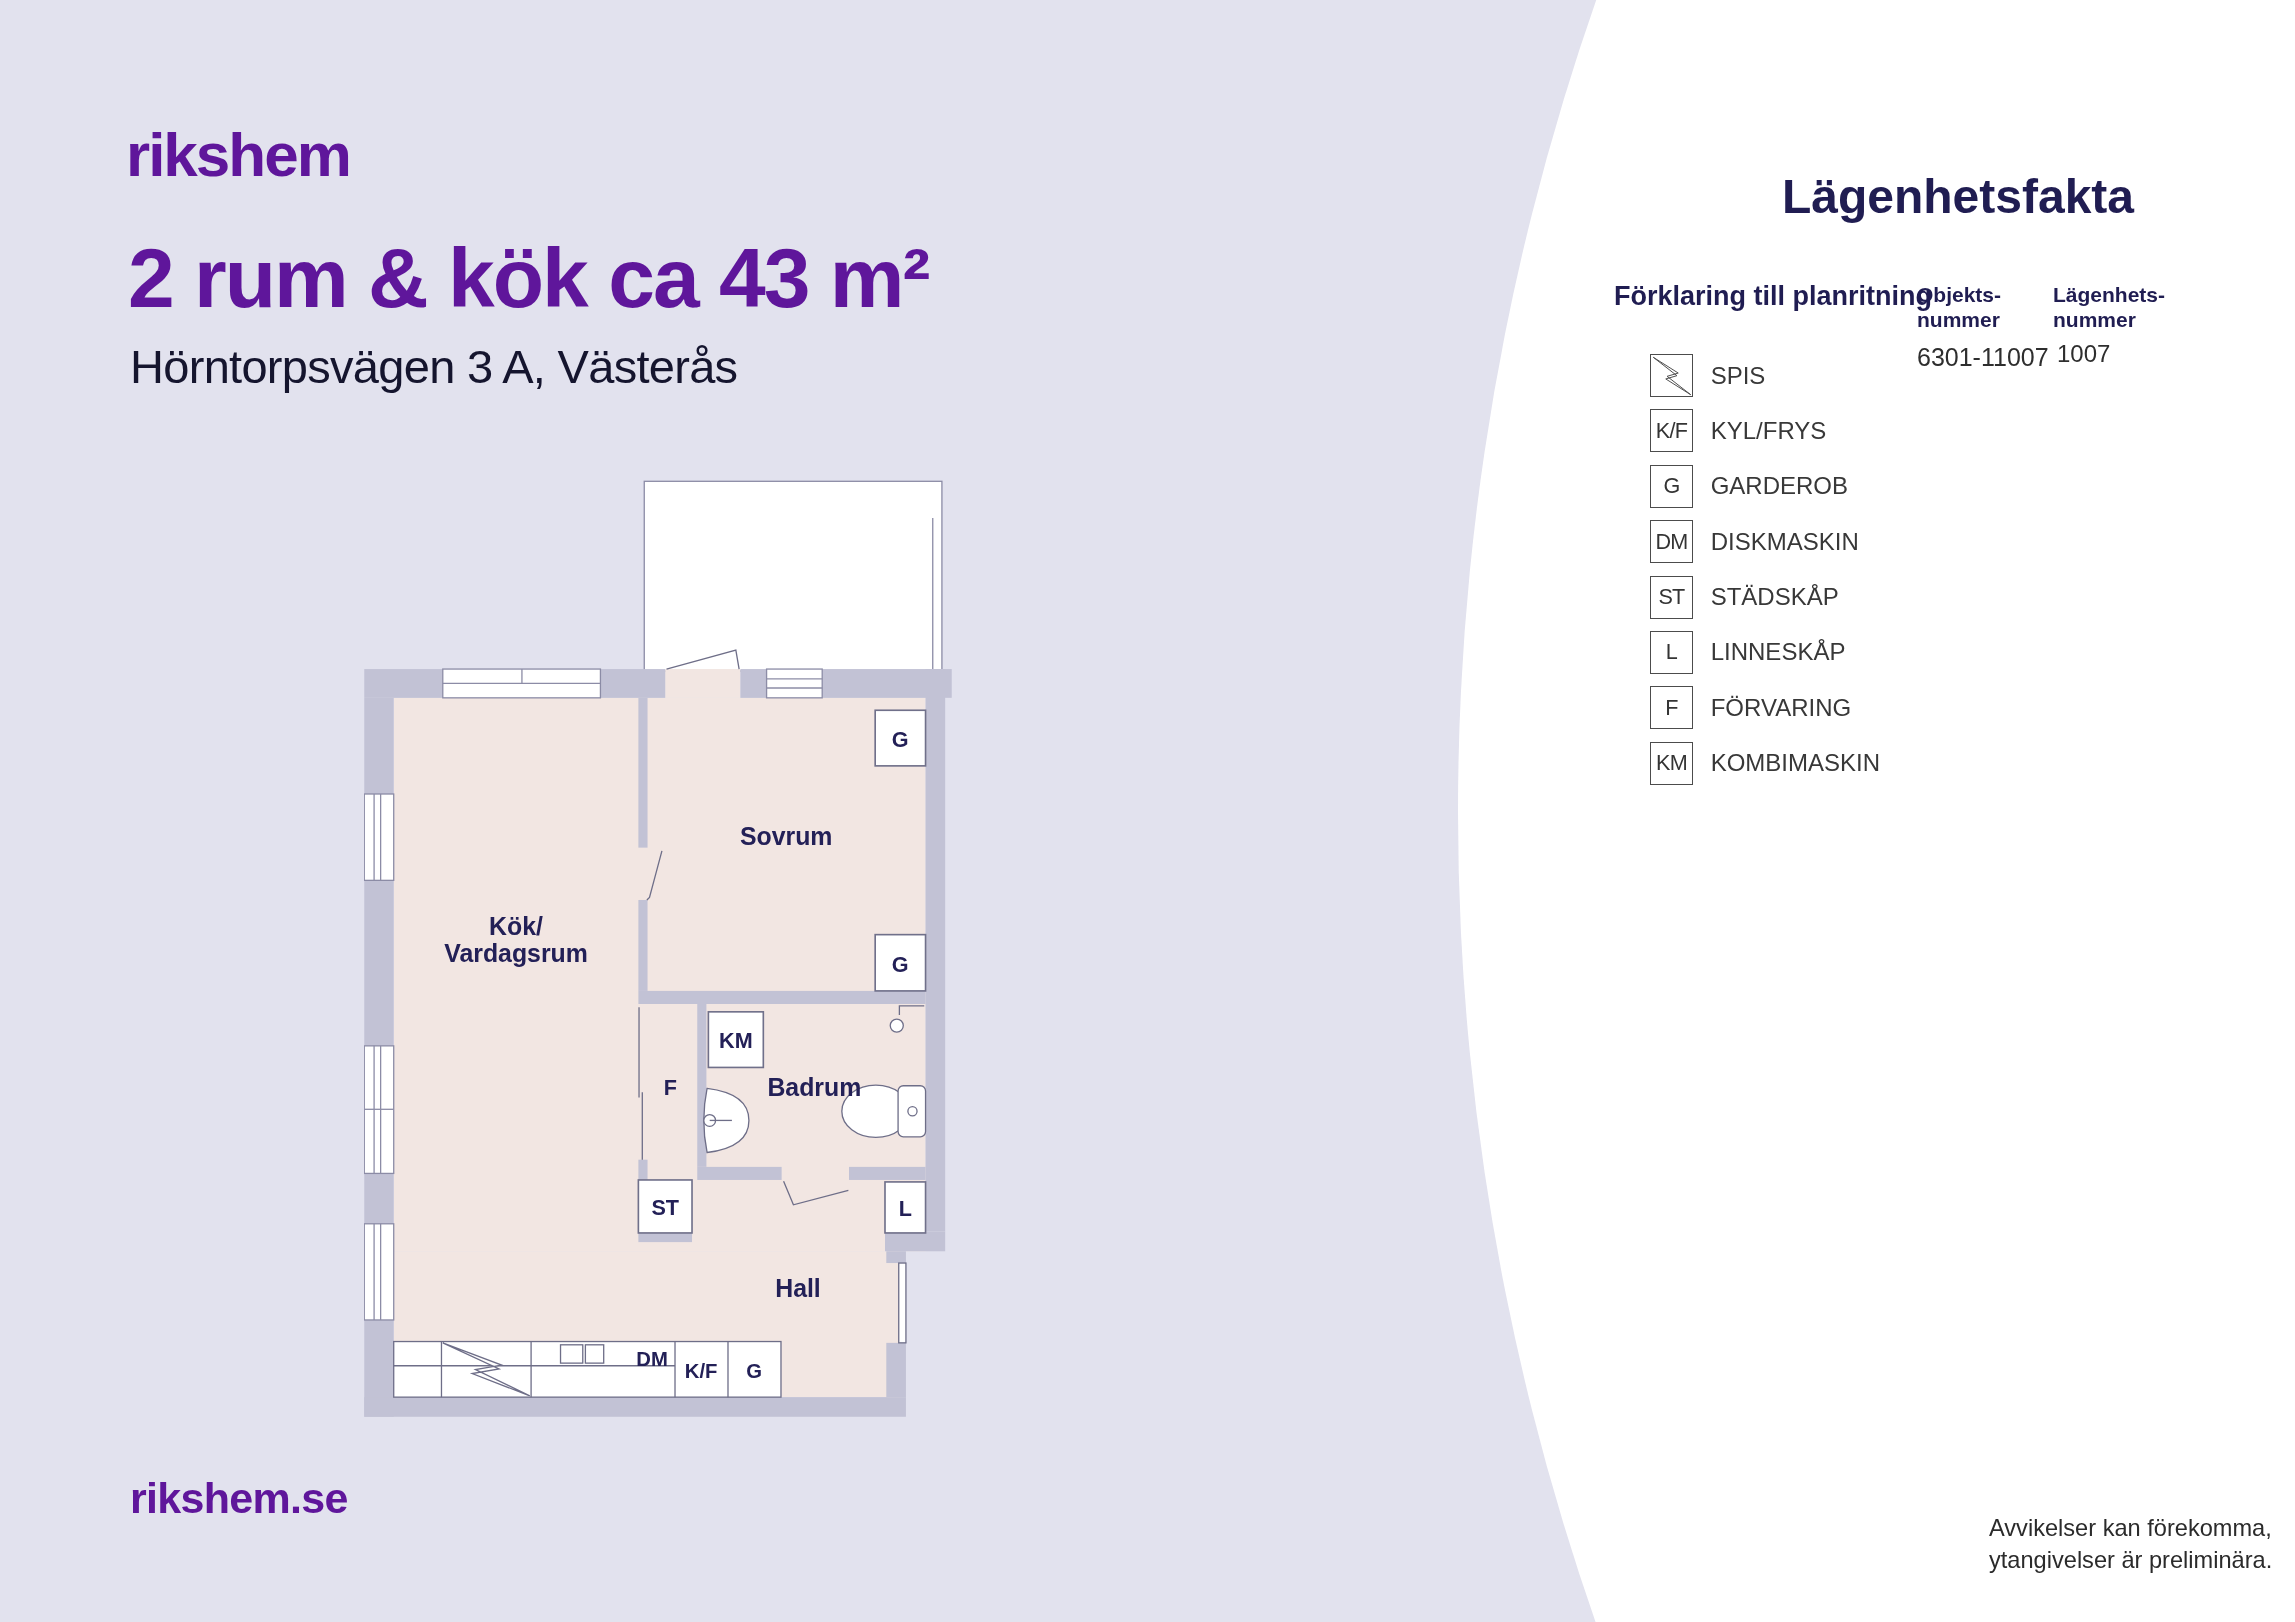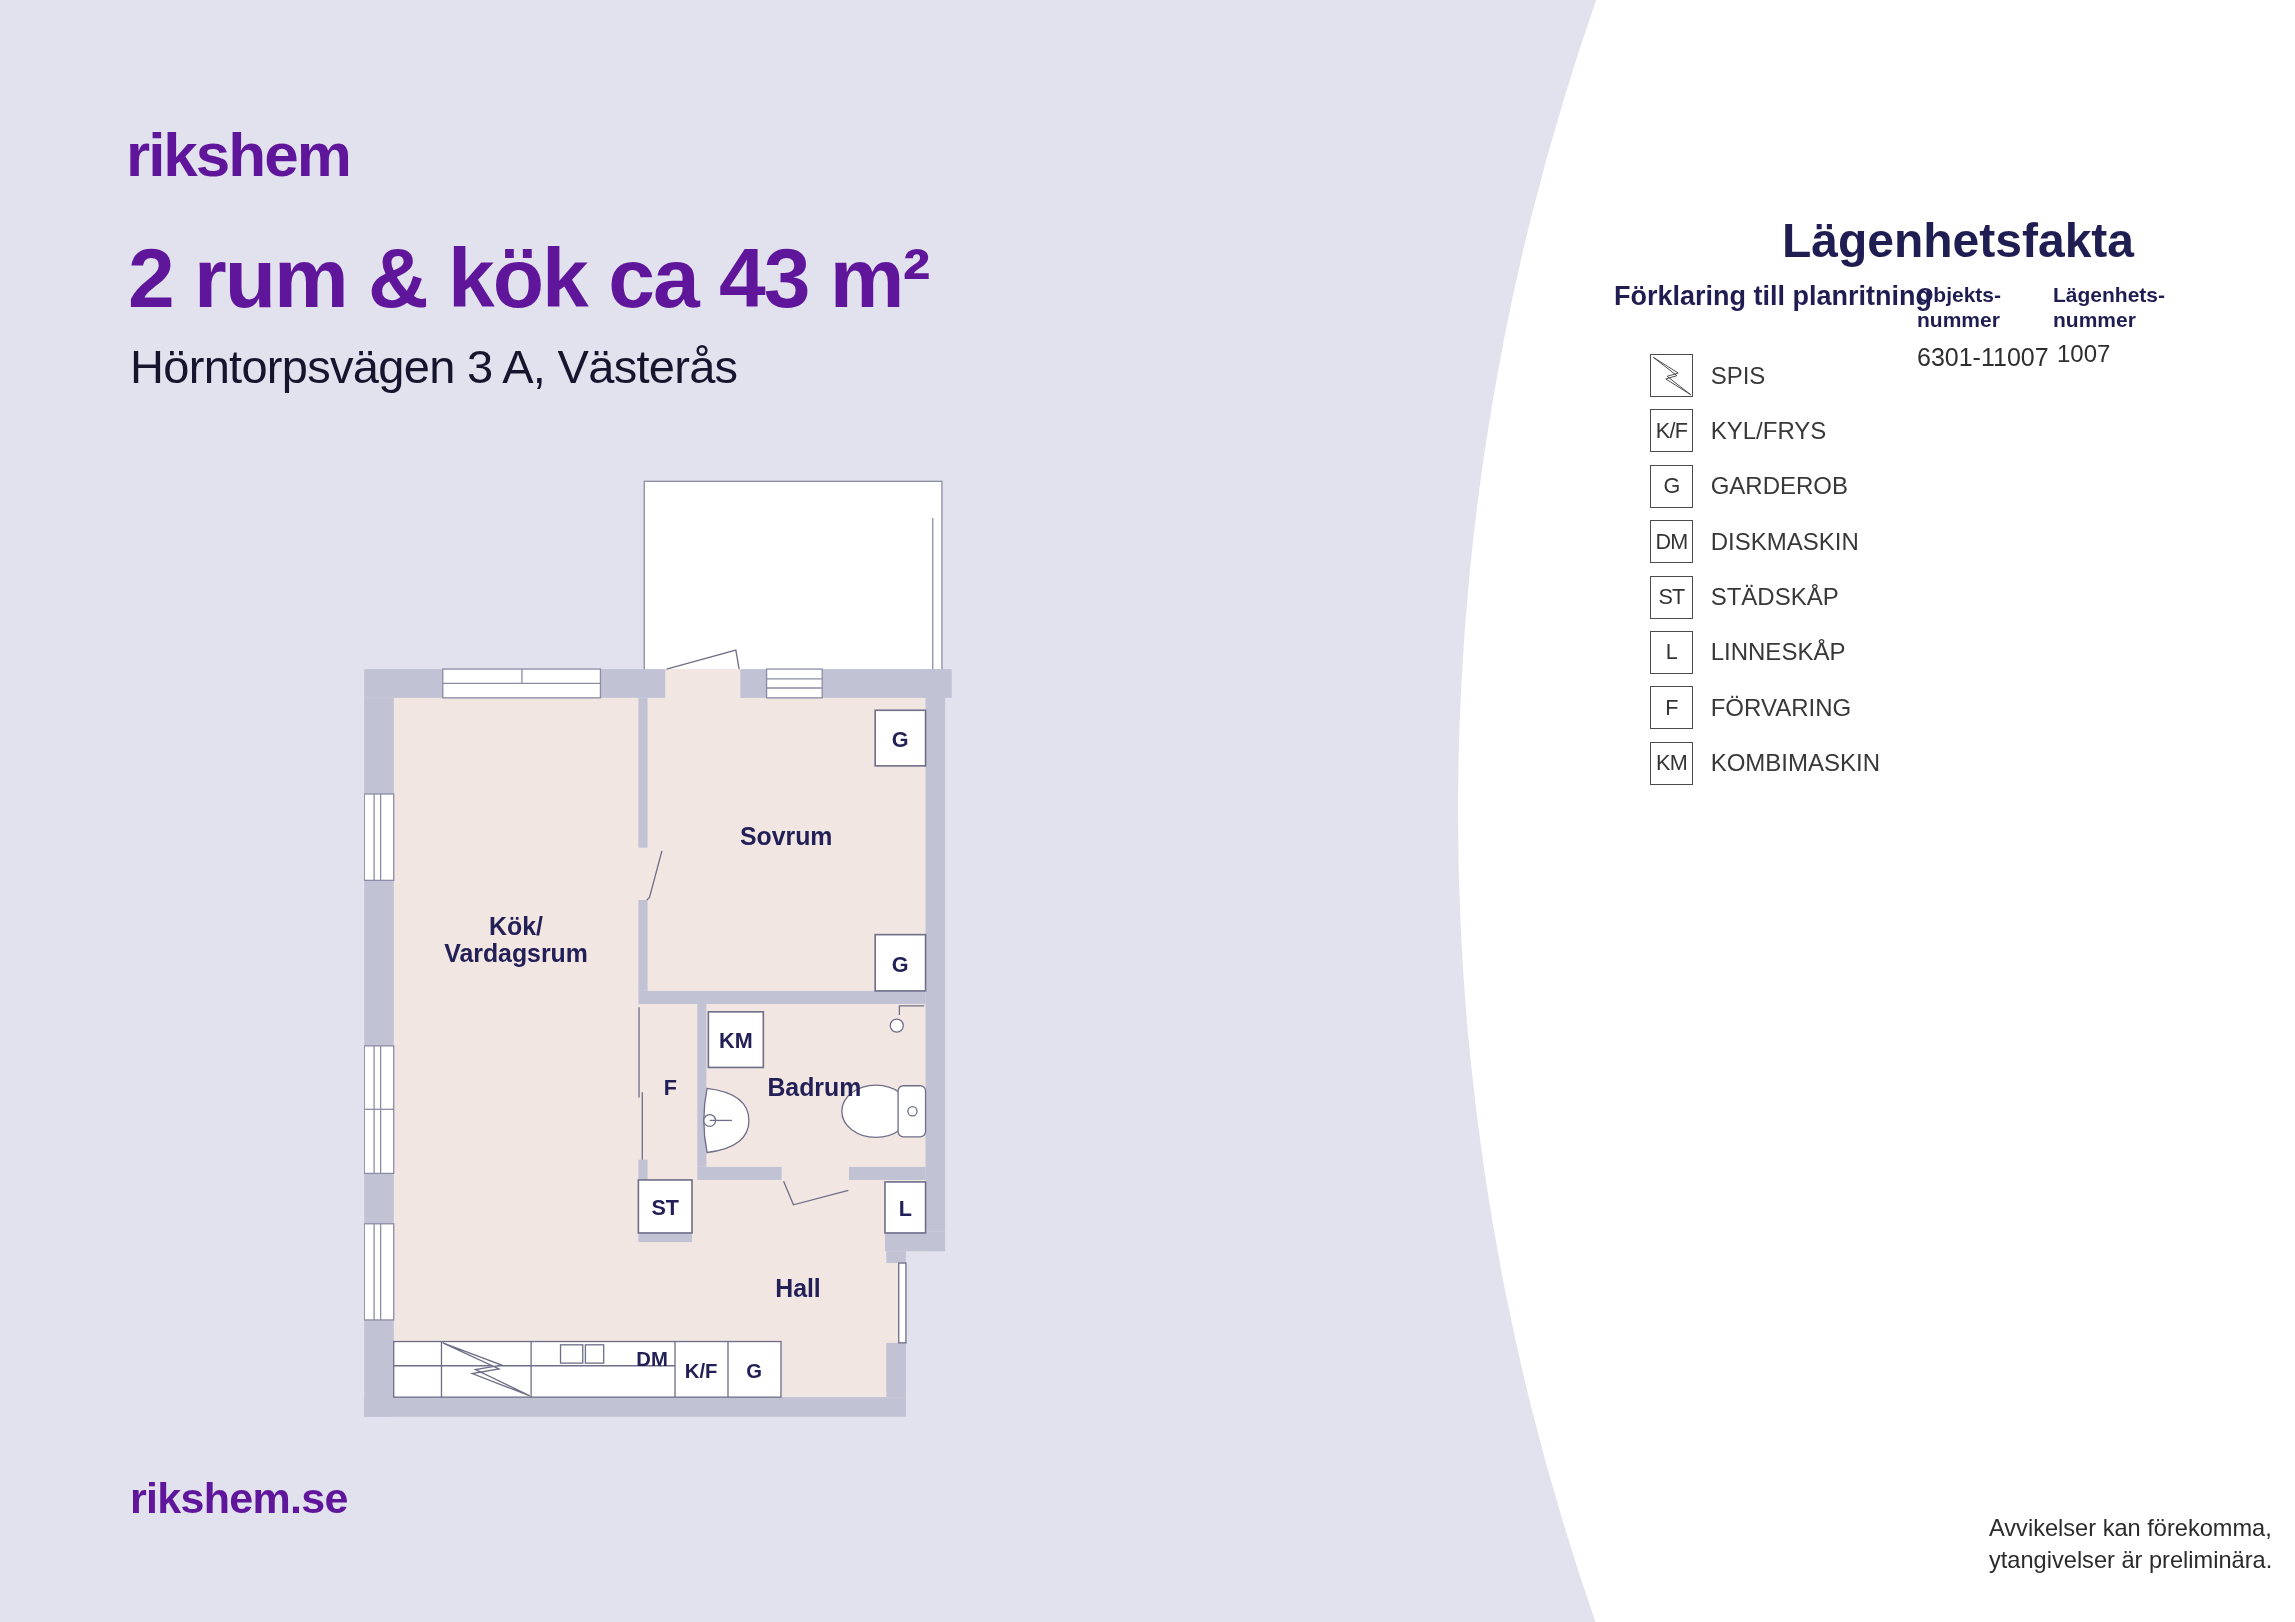--- a/index.html
+++ b/index.html
@@ -53,21 +53,20 @@
     font-size:23.6px; line-height:1.34;
     color:#2b2b2b;
   }
 
   
   .facts-title {
     left:1767px; top:169px; width:382px;
     text-align:center;
     font-size:48px; font-weight:800;
     color:#201d52;
-    margin-top:44px;
   }
   .legend-title {
     left:1614px; top:281px;
     font-size:27px; font-weight:800;
     color:#201d52;
   }
   .num-header {
     top:283px;
     font-size:21px; font-weight:800; line-height:1.18;
     color:#201d52;

